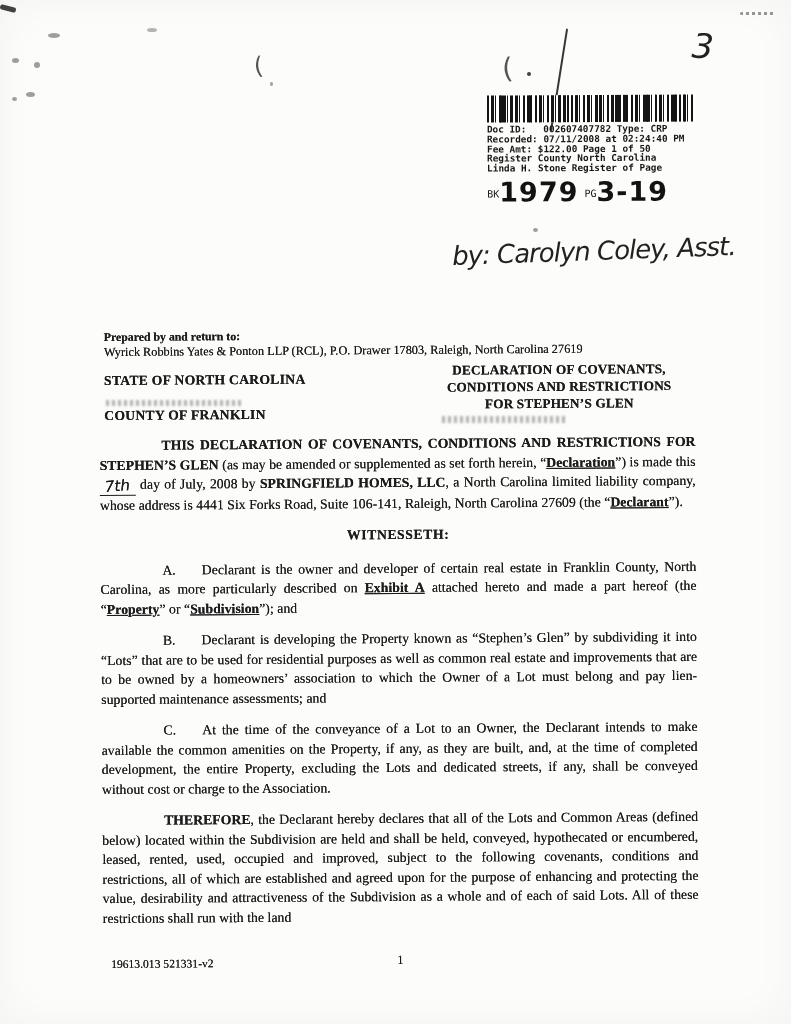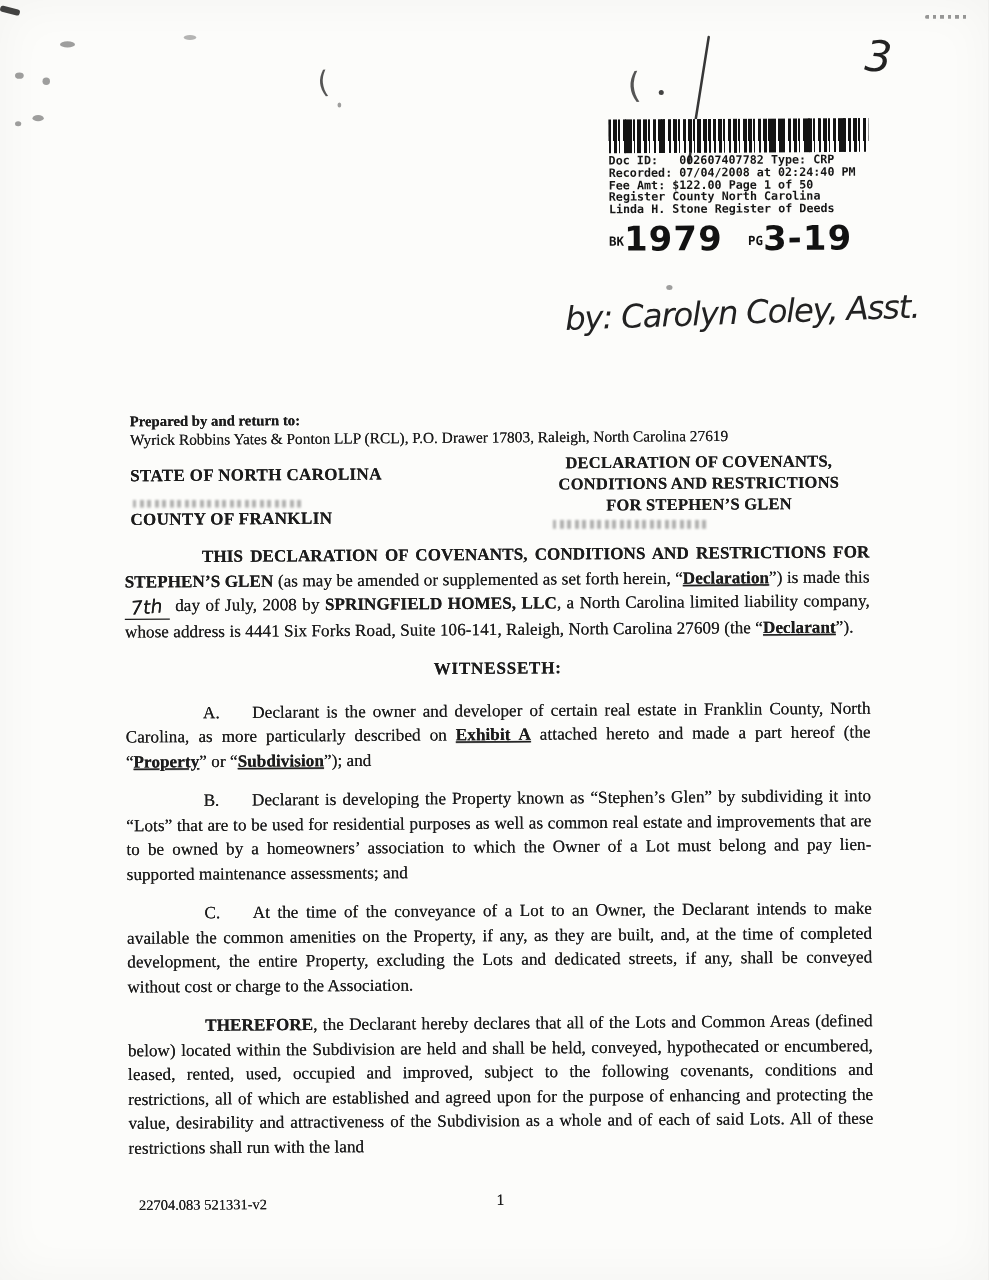--- a/index.html
+++ b/index.html
@@ -13,23 +13,23 @@
   .smudge{position:absolute;background:repeating-linear-gradient(90deg,rgba(0,0,0,.30) 0 3px,transparent 3px 6px);filter:blur(1px);}
   
   .stamp{position:absolute;left:487px;top:95px;width:212px;transform:rotate(-0.3deg);}
   .barcode{width:208px;height:27px;background-color:#fff;
     background-image:
       repeating-linear-gradient(90deg,#141414 0 2px,transparent 2px 4px,#141414 4px 7px,transparent 7px 8px,#141414 8px 9px,transparent 9px 12px),
       repeating-linear-gradient(90deg,transparent 0 13px,#141414 13px 16px,transparent 16px 23px,#141414 23px 24px,transparent 24px 29px);}
   .stamp-lines{margin-top:2px;font-family:"DejaVu Sans Mono",monospace;font-size:9.4px;
     font-weight:bold;line-height:9.8px;white-space:pre;color:#161616;letter-spacing:0;}
   .bk-line{margin-top:3px;color:#121212;}
-  .bk-small{font-family:"DejaVu Sans Mono",monospace;font-weight:bold;font-size:10px;vertical-align:4px;}
+  .bk-small{font-family:"DejaVu Sans Mono",monospace;font-weight:normal;font-size:10px;vertical-align:4px;}
   .bk-big{font-family:"DejaVu Sans",sans-serif;font-weight:bold;font-size:27px;letter-spacing:1px;}
-  .pgl{margin-left:20px;text-align:center;}
+  .pgl{margin-left:6px;text-align:center;}
   
   .hand{font-family:"DejaVu Sans",sans-serif;font-style:italic;color:#222;}
   .clerk-note{position:absolute;left:452px;top:236px;font-size:26px;letter-spacing:-1px;transform:rotate(-2deg);white-space:nowrap;}
   .hand-three{position:absolute;left:692px;top:26px;font-size:34px;transform:rotate(4deg);}
   
   .doc-text{position:absolute;left:0;top:0;width:791px;height:1024px;transform:rotate(-0.4deg);
     text-shadow:0 0 .35px rgba(0,0,0,.85);}
   .prepared{position:absolute;left:105px;top:328px;width:620px;font-size:12.3px;line-height:15px;}
   .prepared .lbl{font-weight:bold;font-size:11.8px;}
   .state{position:absolute;left:105px;top:371px;font-weight:bold;font-size:13.6px;letter-spacing:.3px;}
@@ -68,21 +68,21 @@
   <div class="spk" style="left:527px;top:72px;width:4px;height:4px;background:rgba(20,20,20,.8);"></div>
   <div class="slash" style="left:558px;top:28px;height:104px;transform:rotate(9deg);"></div>
   <div class="spk" style="left:533px;top:228px;width:5px;height:4px;"></div>
   <div class="smudge" style="left:106px;top:400px;width:136px;height:6px;"></div>
   <div class="smudge" style="left:442px;top:416px;width:124px;height:7px;"></div>
 
   <div class="hand hand-three">3</div>
 
   <div class="stamp">
     <div class="barcode"></div>
-    <div class="stamp-lines"><div>Doc ID:   002607407782 Type: CRP</div><div>Recorded: 07/04/2008 at 02:24:40 PM</div><div>Fee Amt: $122.00 Page 1 of 50</div><div>Register County North Carolina</div><div>Linda H. Stone Register of Deeds</div></div>
+    <div class="stamp-lines"><div>Doc ID:   002607407782 Type: CRP</div><div>Recorded: 07/11/2008 at 02:24:40 PM</div><div>Fee Amt: $122.00 Page 1 of 50</div><div>Register County North Carolina</div><div>Linda H. Stone Register of Page</div></div>
     <div class="bk-line"><span class="bk-small">BK</span><span class="bk-big">1979</span><span class="bk-small pgl">PG</span><span class="bk-big">3-19</span></div>
   </div>
 
   <div class="hand clerk-note">by: Carolyn Coley, Asst.</div>
 
   <div class="doc-text">
 
     <div class="prepared">
       <div class="lbl">Prepared by and return to:</div>
       <div>Wyrick Robbins Yates &amp; Ponton LLP (RCL), P.O. Drawer 17803, Raleigh, North Carolina 27619</div>
@@ -106,17 +106,17 @@
       <p class="para"><span>A.</span><span class="tab"></span><span>Declarant is the owner and developer of certain real estate in Franklin County, North Carolina, as more particularly described on </span><span class="b u">Exhibit A</span><span> attached hereto and made a part hereof (the “</span><span class="b u">Property</span><span>” or “</span><span class="b u">Subdivision</span><span>”); and</span></p>
 
       <p class="para"><span>B.</span><span class="tab"></span><span>Declarant is developing the Property known as “Stephen’s Glen” by subdividing it into “Lots” that are to be used for residential purposes as well as common real estate and improvements that are to be owned by a homeowners’ association to which the Owner of a Lot must belong and pay lien-supported maintenance assessments; and</span></p>
 
       <p class="para"><span>C.</span><span class="tab"></span><span>At the time of the conveyance of a Lot to an Owner, the Declarant intends to make available the common amenities on the Property, if any, as they are built, and, at the time of completed development, the entire Property, excluding the Lots and dedicated streets, if any, shall be conveyed without cost or charge to the Association.</span></p>
 
       <p class="para"><span class="b">THEREFORE</span><span>, the Declarant hereby declares that all of the Lots and Common Areas (defined below) located within the Subdivision are held and shall be held, conveyed, hypothecated or encumbered, leased, rented, used, occupied and improved, subject to the following covenants, conditions and restrictions, all of which are established and agreed upon for the purpose of enhancing and protecting the value, desirability and attractiveness of the Subdivision as a whole and of each of said Lots. All of these restrictions shall run with the land</span></p>
 
     </div>
 
-    <div class="footer-left">22704.083 521331-v2</div>
+    <div class="footer-left">19613.013 521331-v2</div>
     <div class="footer-page">1</div>
 
   </div>
 </div>
 
 </body></html>

